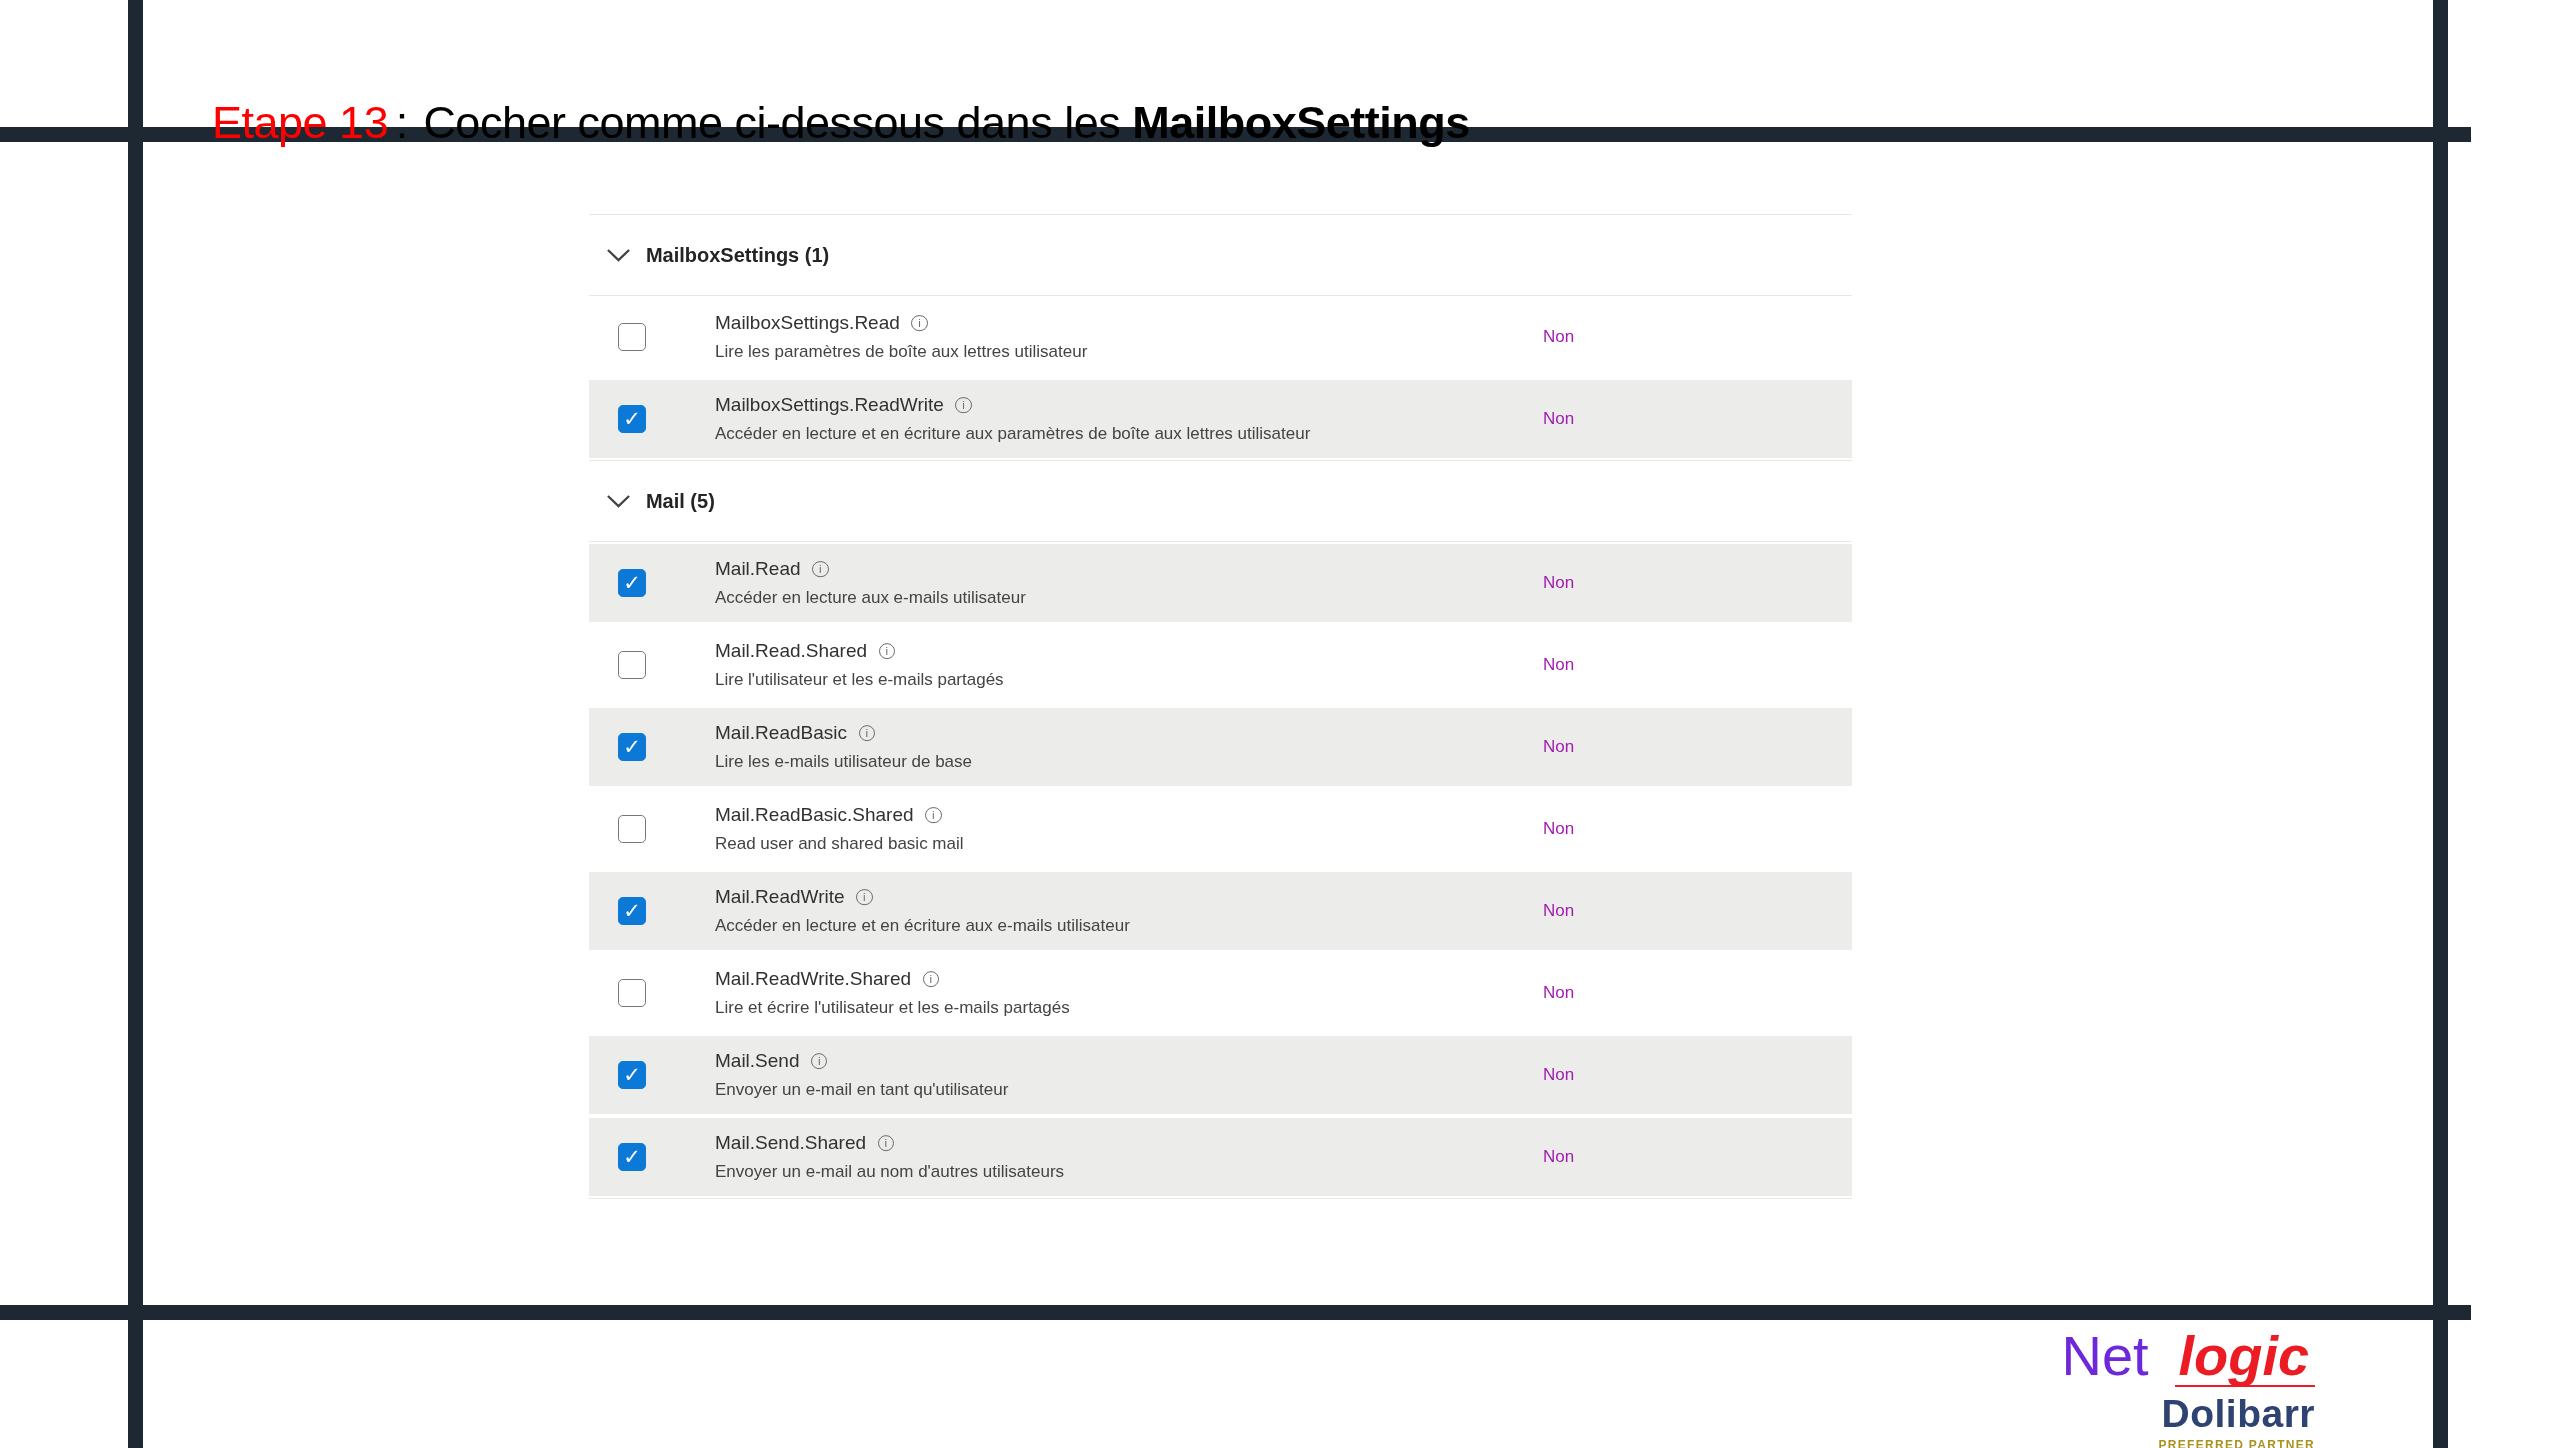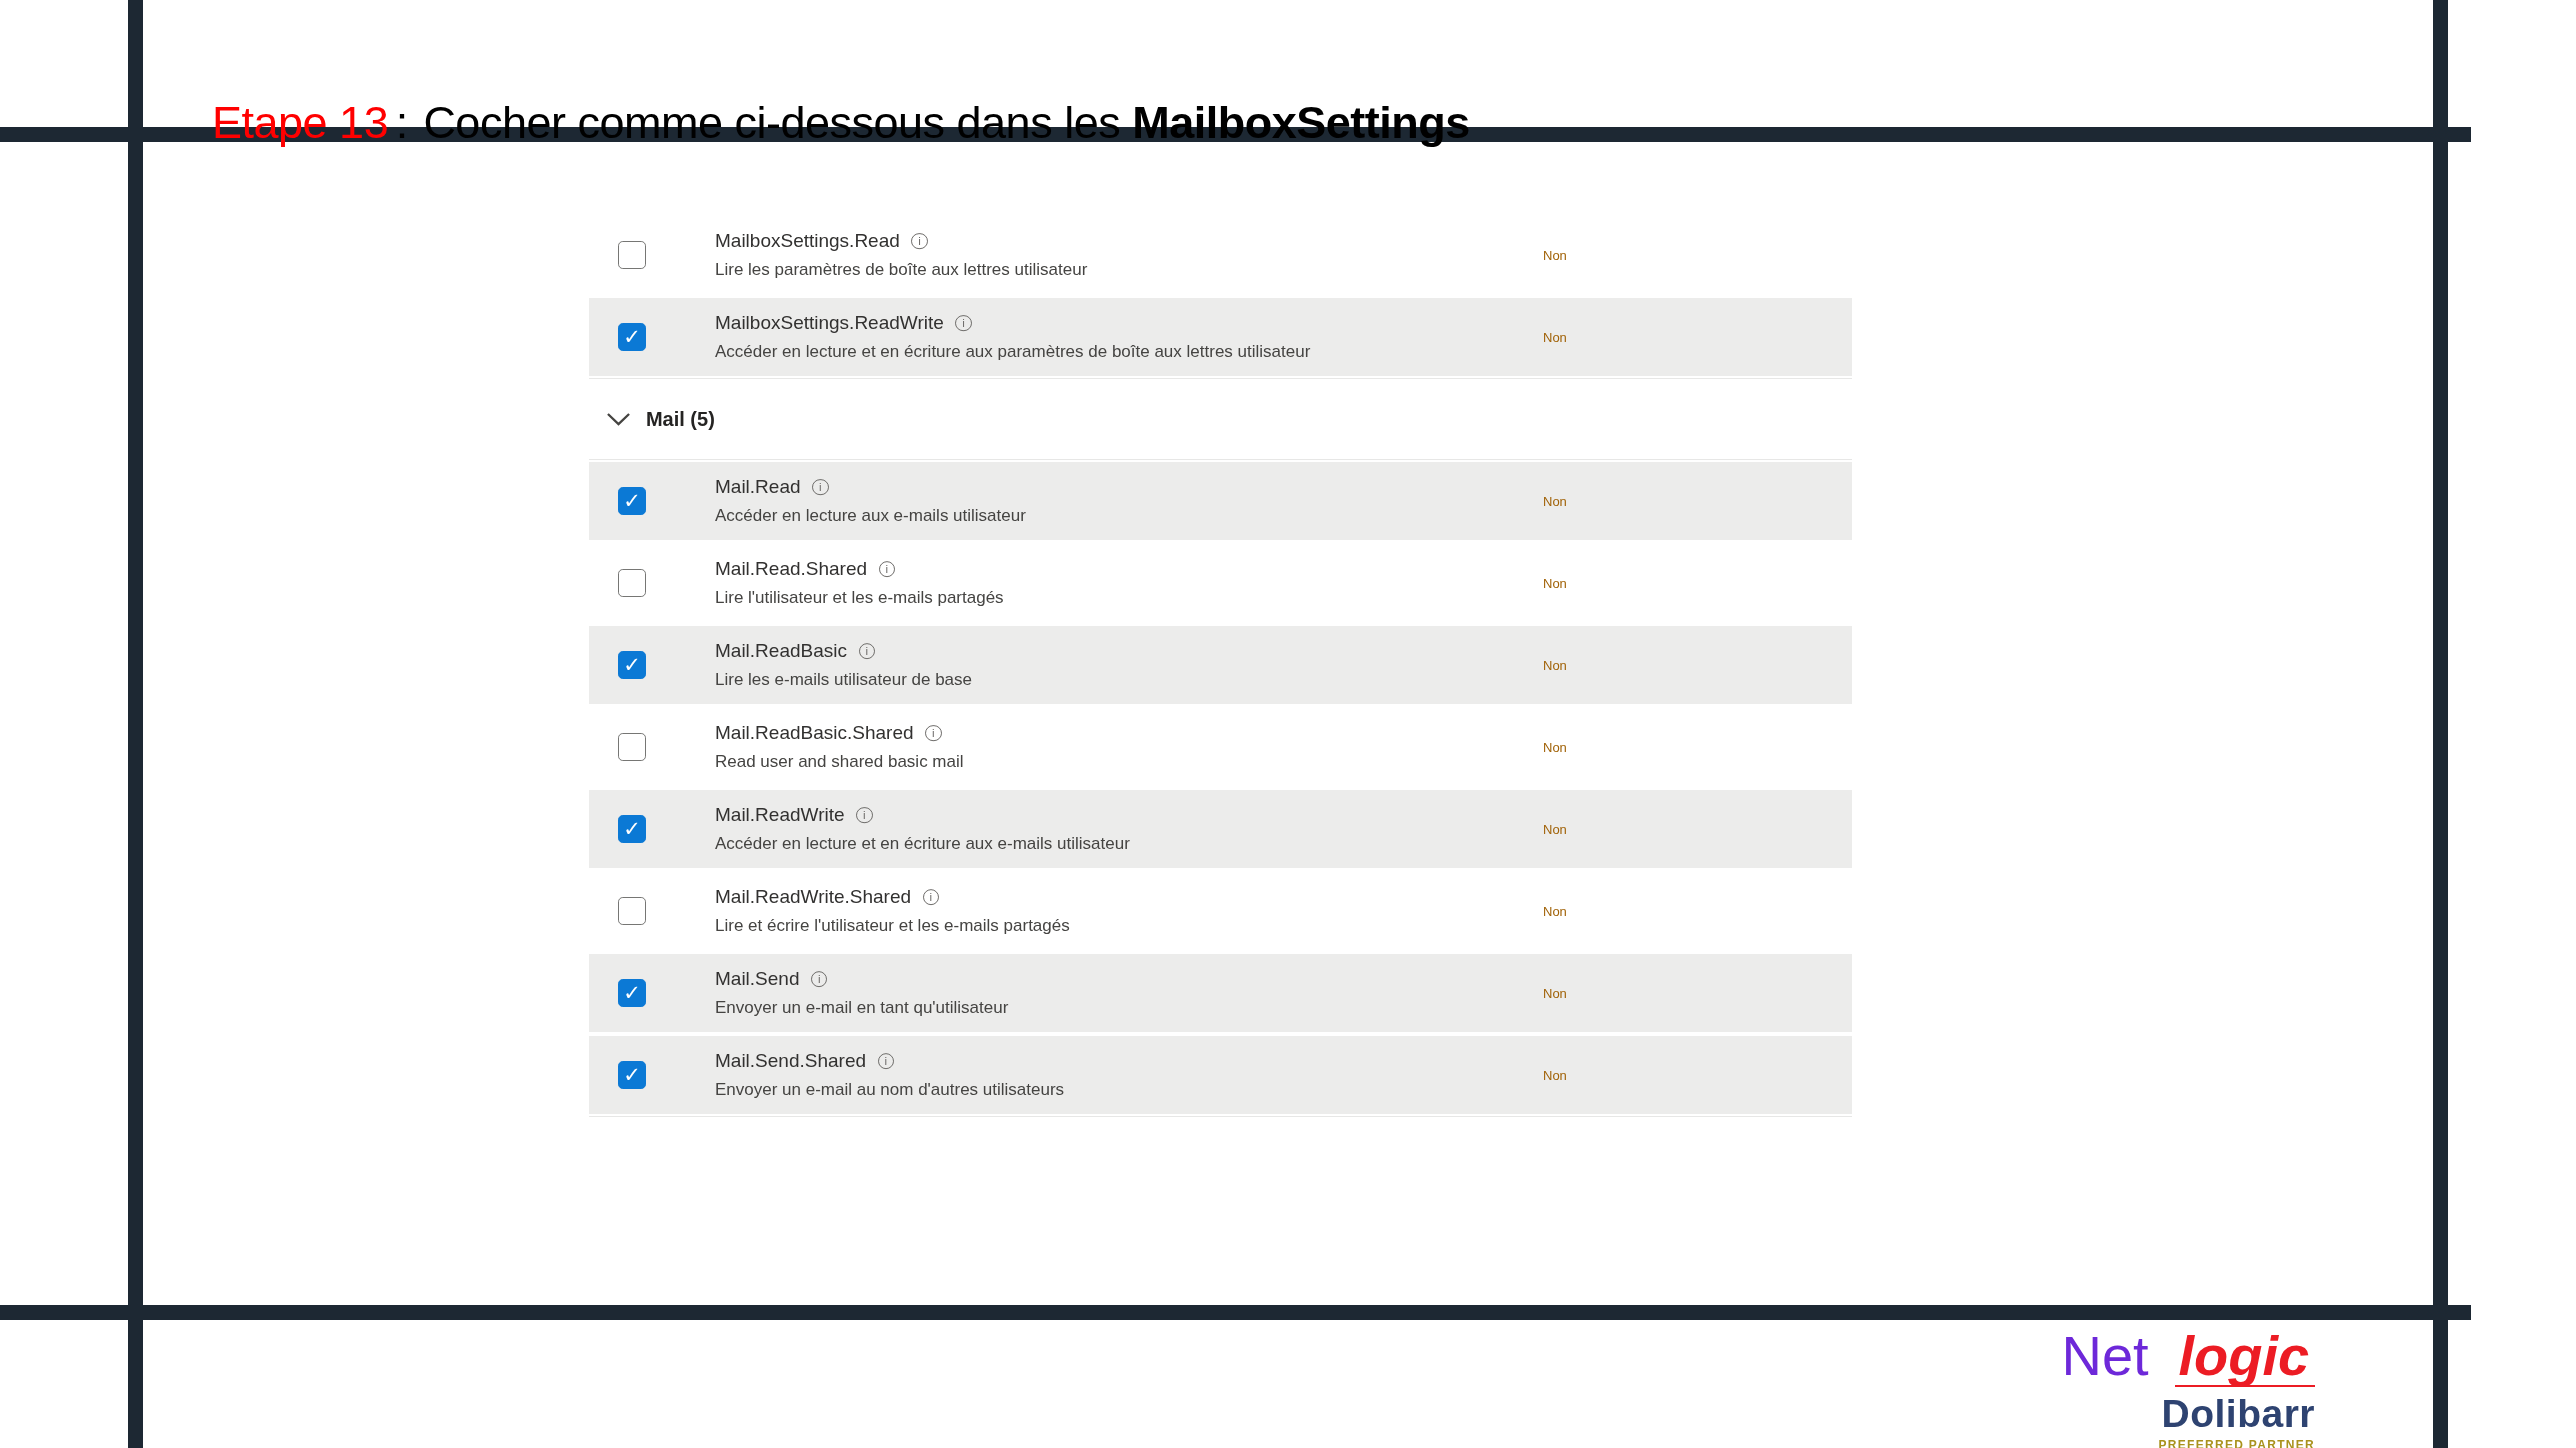--- a/index.html
+++ b/index.html
@@ -47,21 +47,21 @@
          font-family:"DejaVu Sans", sans-serif;}
   .perm-row.checked .check{display:block;}
   .perm-text{position:absolute;left:126px;top:50%;transform:translateY(-50%);}
   .perm-name-line{display:flex;align-items:center;gap:11.6px;}
   .perm-name{font-size:19px;color:#323130;}
   .info-icon{width:16.4px;height:16.4px;border:1.3px solid #6e6c6a;border-radius:50%;
          color:#6e6c6a;font-size:11.6px;line-height:1;display:flex;align-items:center;
          justify-content:center;flex:0 0 auto;cursor:pointer;}
   .perm-desc{margin-top:7.7px;font-size:17px;color:#454442;}
   .perm-consent{position:absolute;left:954px;top:50%;transform:translateY(-50%);
-         font-size:13px;color:#a16207;}
+         font-size:17px;color:#a21caf;}
 
   
   .logo{position:absolute;right:156px;top:1323px;text-align:right;}
   .logo-line1{display:flex;align-items:baseline;justify-content:flex-end;}
   .logo-net{font-size:56px;color:#6d28d9;}
   .logo-logic{font-family:Liberation Sans, sans-serif;font-style:italic;font-weight:bold;
          font-size:56px;color:var(--netlogic-red);margin-left:26px;line-height:1.0;
          padding:0 5.8px 1px 3.9px;border-bottom:2.9px solid var(--netlogic-red);}
   .logo-dolibarr{font-size:39px;font-weight:bold;color:var(--dolibarr-blue);
          margin-top:3.9px;letter-spacing:0.5px;}
@@ -76,20 +76,26 @@
   <div class="hbar top"></div>
   <div class="hbar bottom"></div>
   <div class="vbar left"></div>
   <div class="vbar right"></div>
 
   <div class="title">
     <span class="t-step">Etape 13</span><span class="t-colon">:</span><span class="t-body">Cocher comme ci-dessous dans les </span><span class="t-bold">MailboxSettings</span>
   </div>
 
   <div class="panel">
+  <div class="section-header">
+    <svg class="chev" width="25" height="14.5" viewBox="0 0 26 15">
+      <polyline points="2,2 13,12.5 24,2" fill="none" stroke="#454441" stroke-width="2.4"></polyline>
+    </svg>
+    <span class="section-label">MailboxSettings (1)</span>
+  </div>
 
   <div class="perm-row">
     <span class="checkbox">
       
     </span>
     <div class="perm-text">
       <div class="perm-name-line">
         <span class="perm-name">MailboxSettings.Read</span>
         <span class="info-icon">i</span>
       </div>

